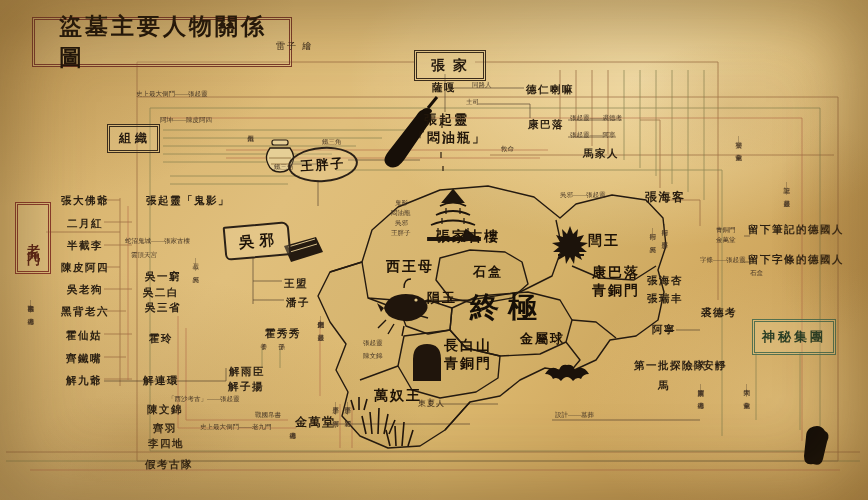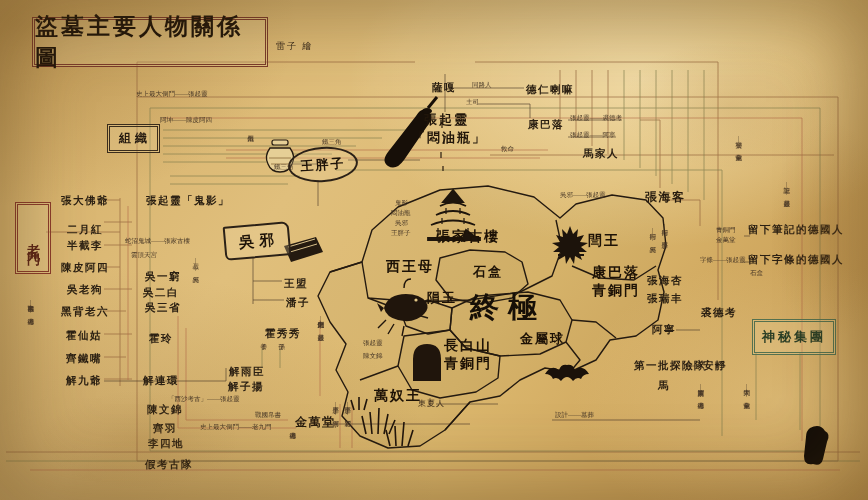--- a/index.html
+++ b/index.html
@@ -11,21 +11,21 @@
       radial-gradient(ellipse 500px 300px at 10% 95%, rgba(130,90,35,.28), rgba(130,90,35,0) 70%),
       radial-gradient(ellipse 400px 260px at 2% 5%, rgba(120,82,30,.30), rgba(120,82,30,0) 70%),
       linear-gradient(128deg,#d3ac65 0%,#e0bf7c 35%,#dcb86e 60%,#caa058 85%,#bd924c 100%);}
   #canvas::after{content:"";position:absolute;inset:0;pointer-events:none;
     box-shadow:inset 0 0 70px 18px rgba(80,52,16,.38);}
   .stain{position:absolute;border-radius:50%;pointer-events:none;}
   svg{position:absolute;left:0;top:0;}
   .gbox{position:absolute;display:flex;align-items:center;justify-content:center;
     border:3px double #3a2c1c;background:rgba(240,221,170,.22);font-weight:bold;color:#241a10;}
   #title-box{left:32px;top:17px;width:230px;height:44px;border:3px double #7a3b2a;
-    font-size:23px;letter-spacing:3px;color:#20150a;background:rgba(244,226,178,.18);}
+    font-size:23px;letter-spacing:3px;color:#20150a;background:rgba(244,226,178,.18);padding-left:24px;}
   #credit{position:absolute;left:276px;top:40px;font-size:9px;color:#3a2c1c;letter-spacing:2px;}
   #zhangjia-box{left:414px;top:50px;width:60px;height:25px;font-size:14px;letter-spacing:8px;padding-left:6px;}
   #zuzhi-box{left:107px;top:124px;width:44px;height:23px;font-size:12px;letter-spacing:4px;padding-left:3px;}
   #laojiumen-box{left:15px;top:202px;width:30px;height:62px;border-color:#8a3b2a;color:#5c2517;
     writing-mode:vertical-rl;font-size:13px;letter-spacing:5px;padding-top:4px;}
   #shenmi-box{left:752px;top:319px;width:78px;height:30px;border-color:#55714f;color:#2c3f26;font-size:13px;letter-spacing:3px;}
   #wangzanghai-box{left:499px;top:409px;width:56px;height:22px;font-size:12px;letter-spacing:3px;padding-left:2px;}
   #wuxie-box{position:absolute;left:224px;top:224px;width:58px;height:30px;display:flex;align-items:center;justify-content:center;
     border:2px solid #2b2117;border-radius:2px 7px 3px 6px;transform:rotate(-5deg);
     font-size:15px;font-weight:bold;letter-spacing:5px;padding-left:4px;color:#1d1309;background:rgba(240,221,170,.25);}
@@ -142,20 +142,23 @@
       <path d="M284,246 l32,-9 7,15 -32,10 Z" fill="#241a10"></path>
       <path d="M288,247 l27,-8 M290,252 l27,-8" stroke="#d8c08a" stroke-width="1"></path>
     </g>
     <path d="M810,428 q10,-5 15,3 q6,3 2,11 l-4,17 q-2,8 -10,5 q-9,2 -9,-8 l2,-19 q0,-6 4,-9 Z" fill="#130d07"></path>
   </svg>
 
   <div class="gbox" id="title-box">
       <span>盜墓主要人物關係圖</span>
     </div>
   <div id="credit">雷子 繪</div>
+  <div class="gbox" id="zhangjia-box">
+      <span>張家</span>
+    </div>
   <div class="gbox" id="zuzhi-box">
       <span>組織</span>
     </div>
   <div class="gbox" id="laojiumen-box">
       <span>老九門</span>
     </div>
   <div class="gbox" id="shenmi-box">
       <span>神秘集團</span>
     </div>
   <div id="wuxie-box">
@@ -197,21 +200,21 @@
       <span class="lbl n" style="left: 647px; top: 275px;">張海杏</span>
       <span class="lbl n" style="left: 647px; top: 293px;">張瑞丰</span>
       <span class="lbl n" style="left: 652px; top: 324px;">阿寧</span>
       <span class="lbl n" style="left: 701px; top: 307px;">裘德考</span>
       <span class="lbl n" style="left: 634px; top: 360px;">第一批探險隊</span>
       <span class="lbl n" style="left: 703px; top: 360px;">安靜</span>
       <span class="lbl n" style="left: 658px; top: 380px;">馬</span>
       <span class="lbl t v" style="left: 697px; top: 384px;">美國買家——裘德考</span>
       <span class="lbl t v" style="left: 743px; top: 384px;">中間人——金萬堂</span>
       <span class="lbl n" style="left: 61px; top: 195px;">張大佛爺</span>
-      <span class="lbl n" style="left: 67px; top: 224px;">二月紅</span>
+      <span class="lbl n" style="left: 67px; top: 218px;">二月紅</span>
       <span class="lbl n" style="left: 67px; top: 240px;">半截李</span>
       <span class="lbl n" style="left: 61px; top: 262px;">陳皮阿四</span>
       <span class="lbl n" style="left: 67px; top: 284px;">吳老狗</span>
       <span class="lbl n" style="left: 61px; top: 306px;">黑背老六</span>
       <span class="lbl n" style="left: 66px; top: 330px;">霍仙姑</span>
       <span class="lbl n" style="left: 66px; top: 353px;">齊鐵嘴</span>
       <span class="lbl n" style="left: 66px; top: 375px;">解九爺</span>
       <span class="lbl t v" style="left: 27px; top: 300px;">戰國帛書——裘德考</span>
       <span class="lbl n" style="left: 146px; top: 195px;">張起靈「鬼影」</span>
       <span class="lbl t" style="left: 125px; top: 238px;">蛇沼鬼城——張家古樓</span>

